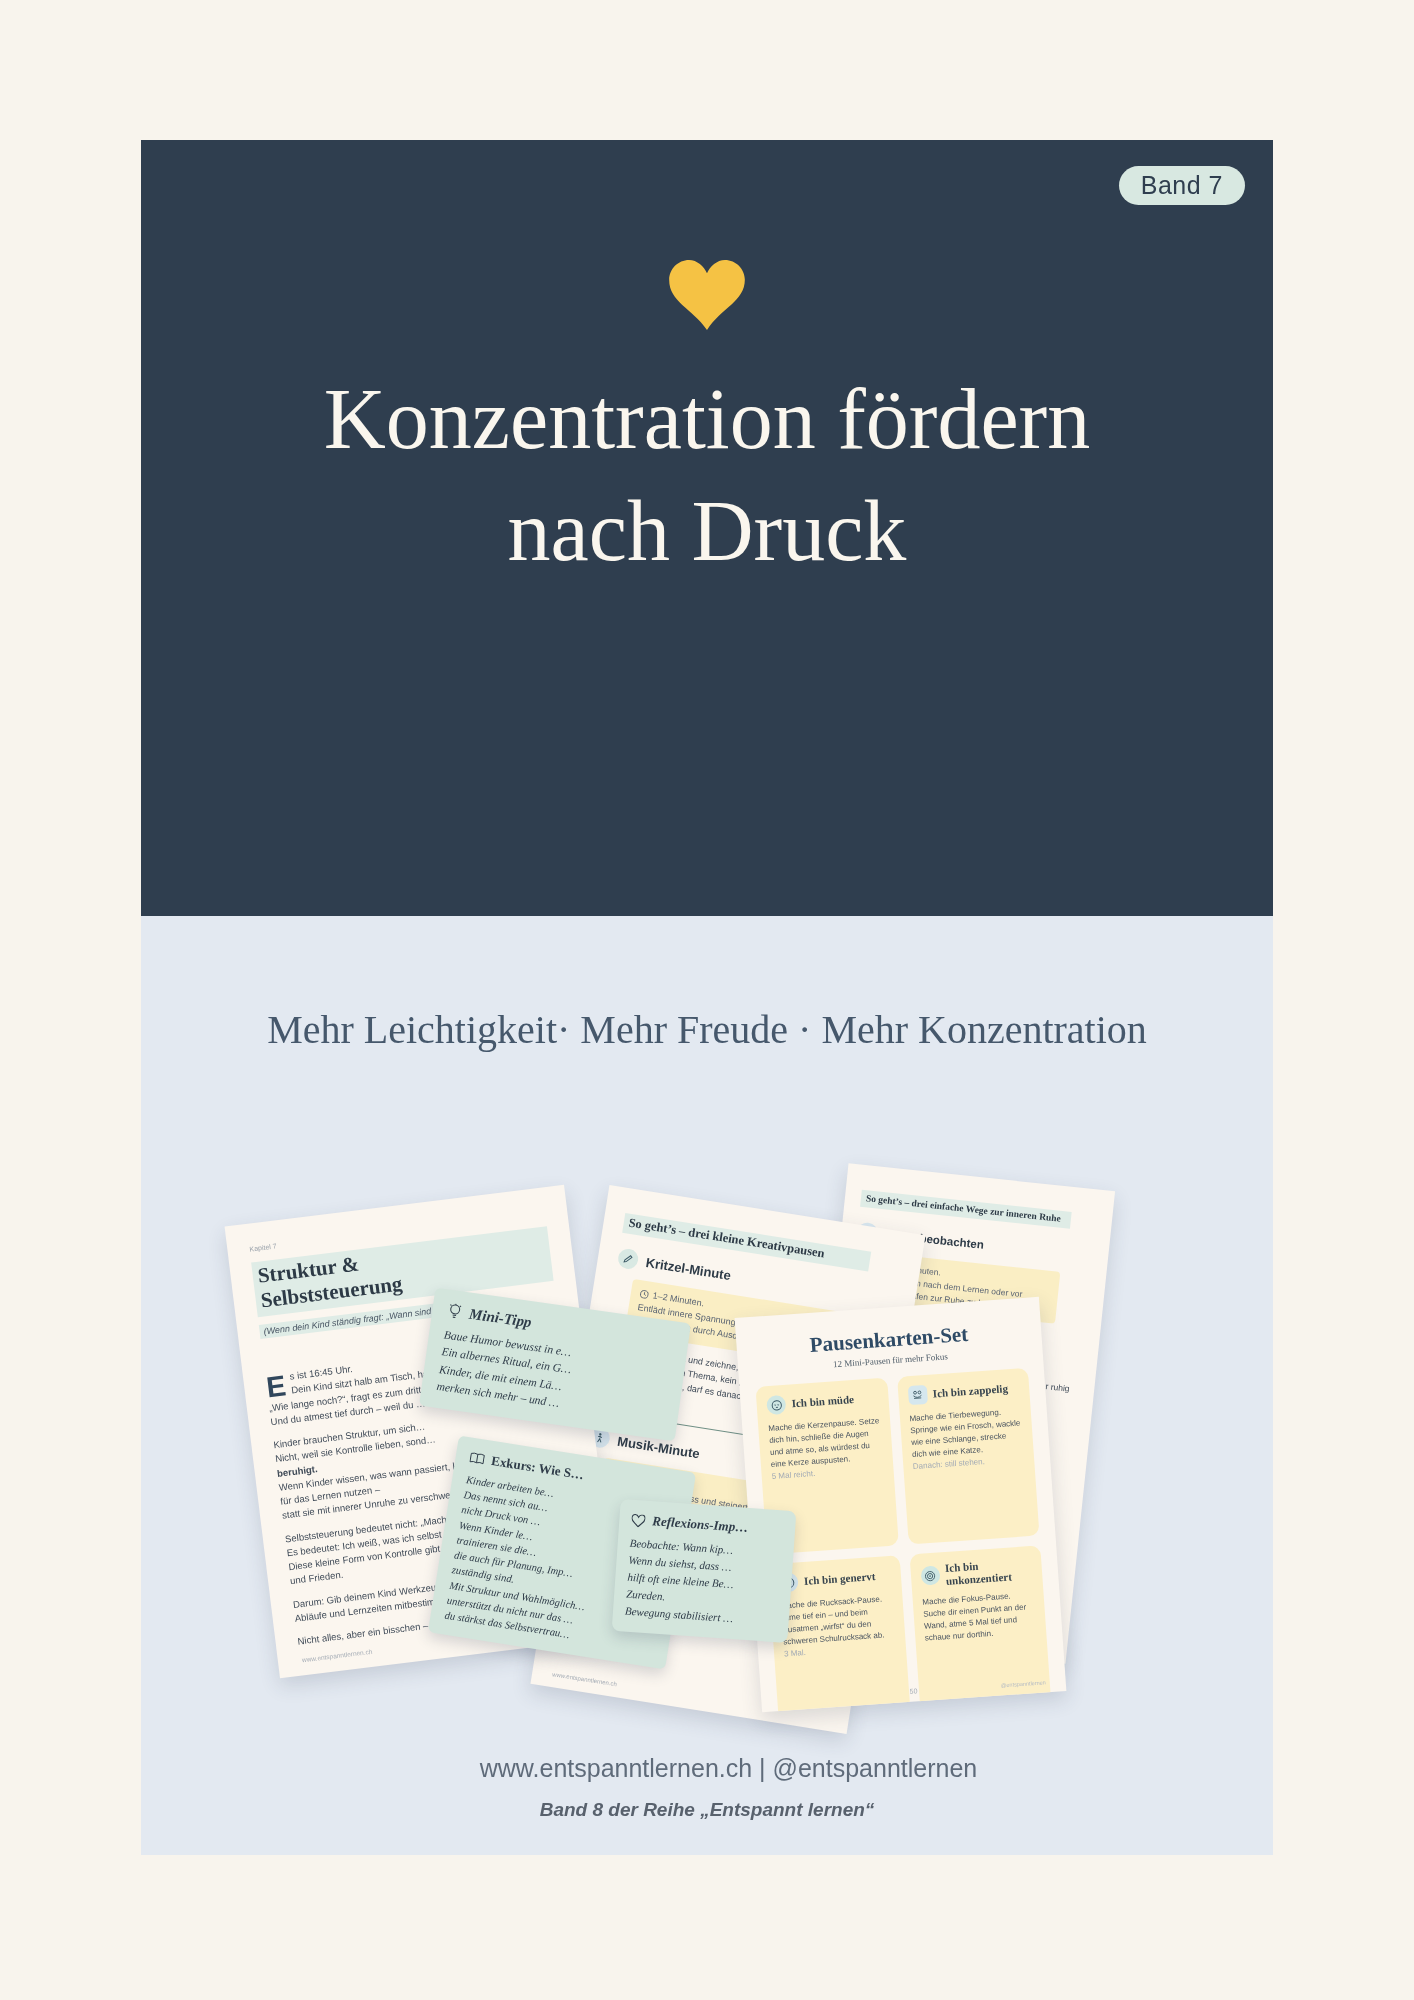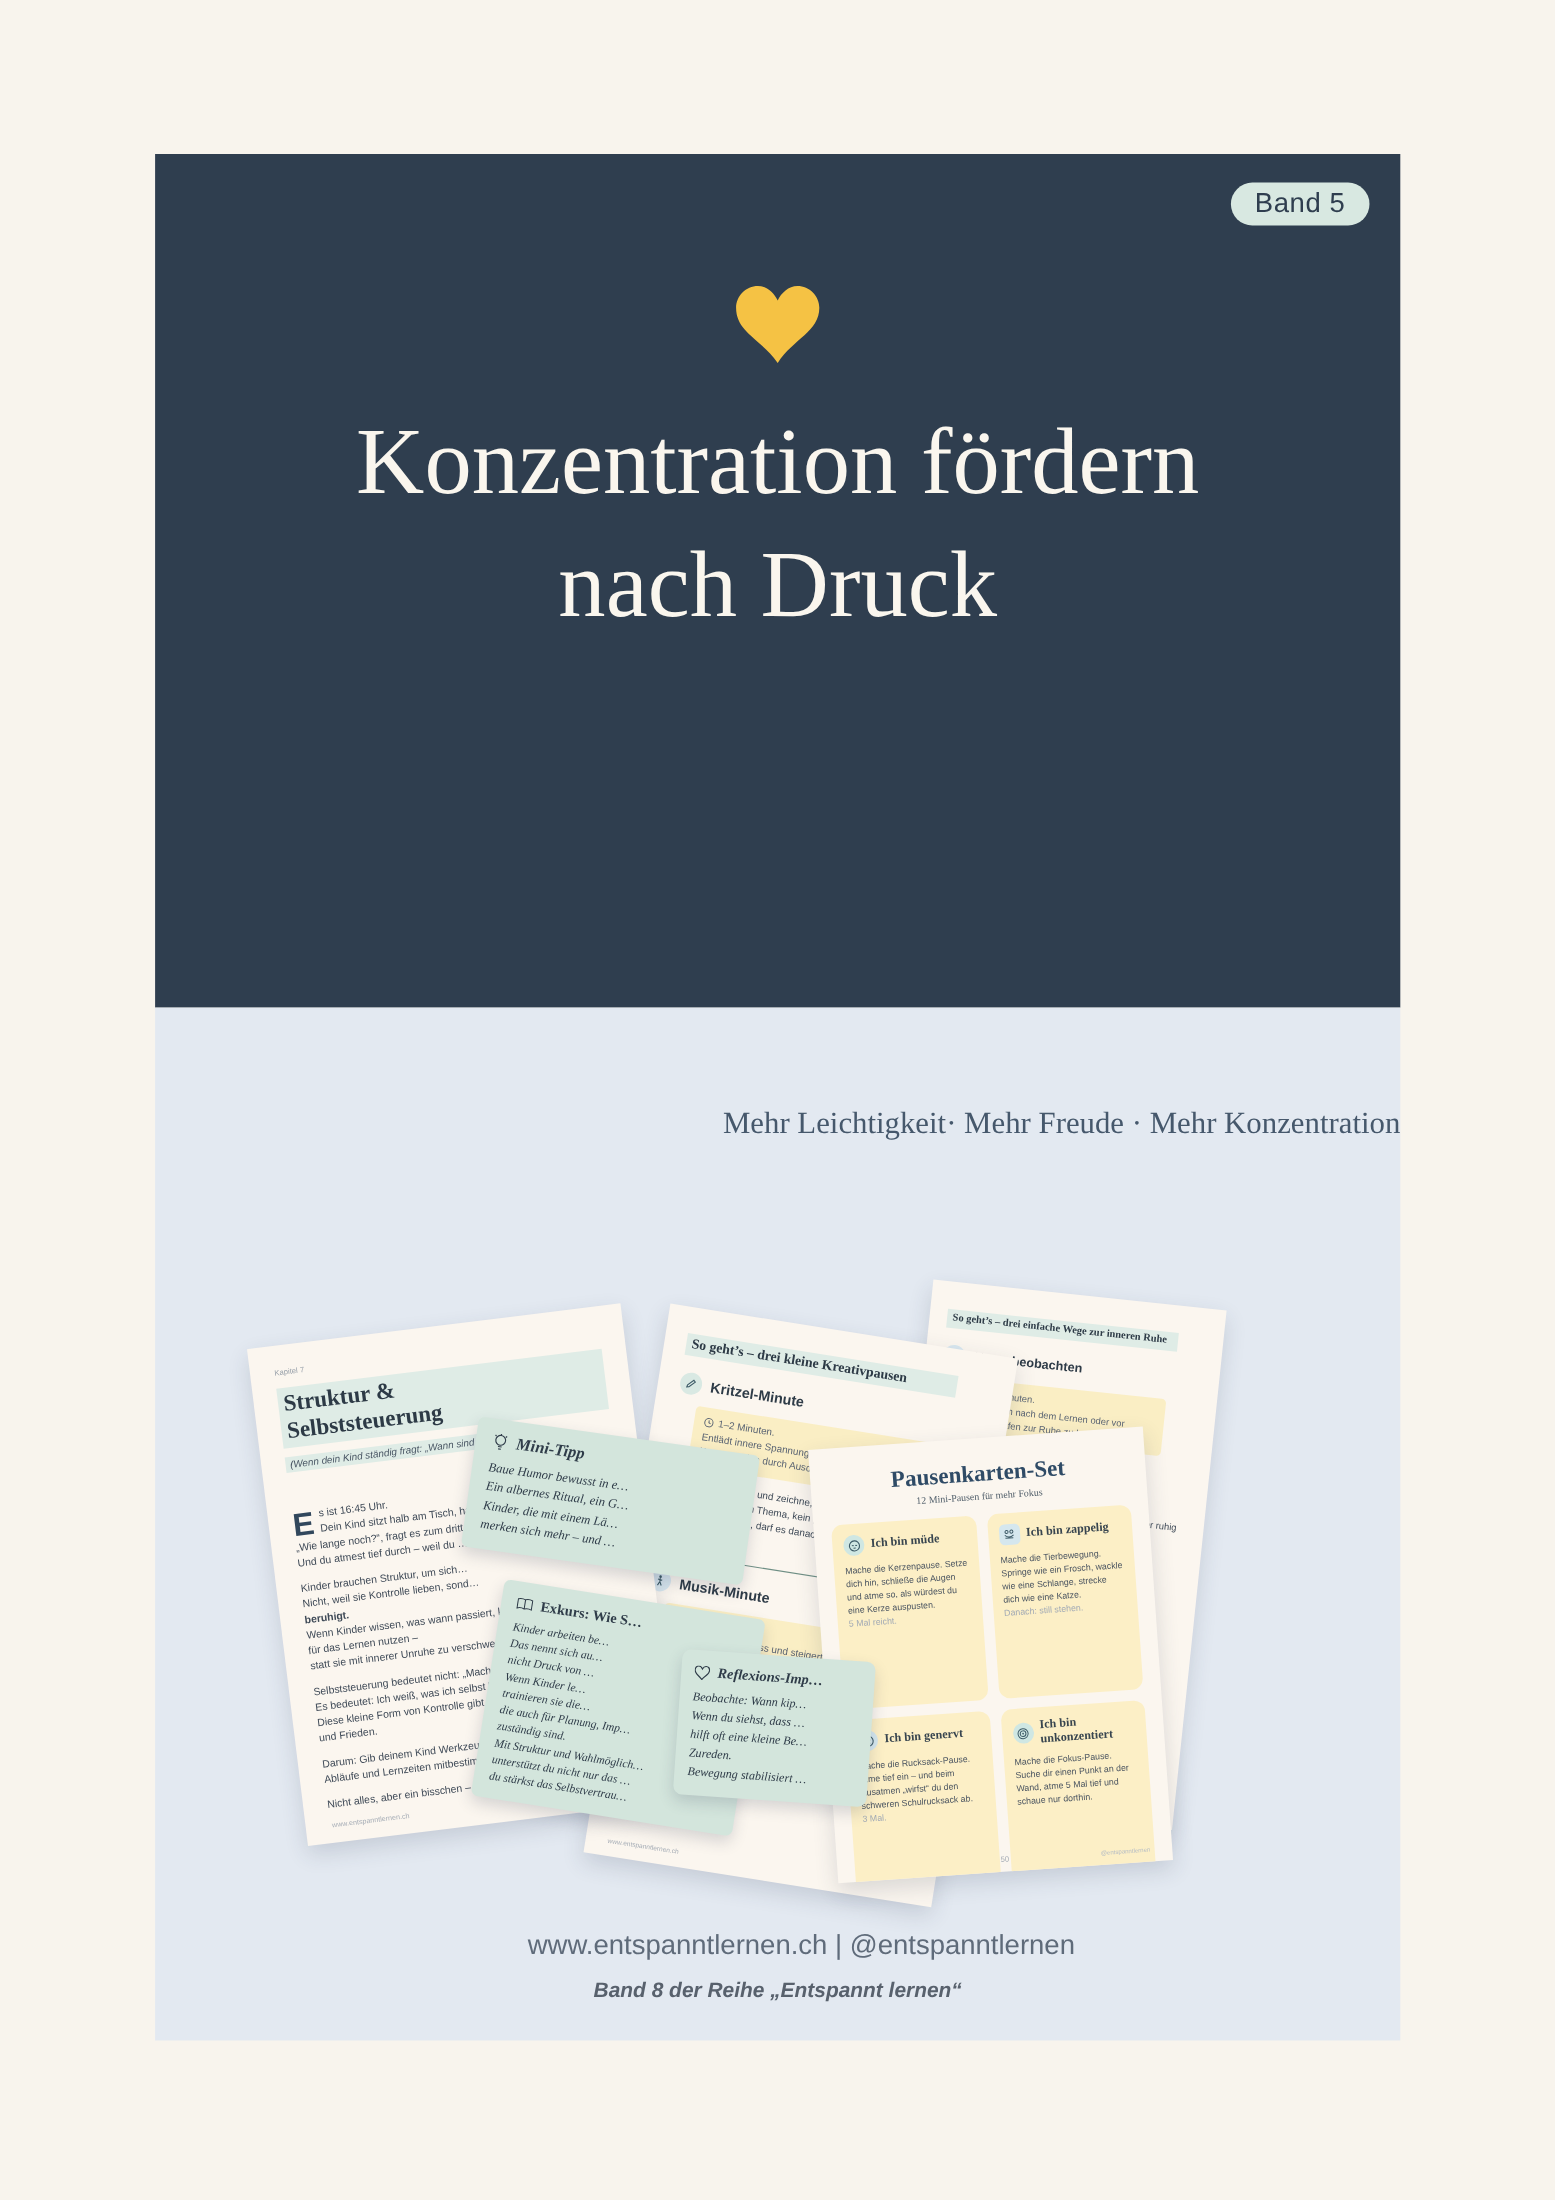--- a/index.html
+++ b/index.html
@@ -12,22 +12,22 @@
   .badge{position:absolute;top:26px;right:28px;background:#d8e8e1;color:#2f3e4f;
          font-size:25px;padding:5px 22px;border-radius:24px;letter-spacing:.5px;}
   .heart{margin-top:120px;width:78px;height:70px;}
   .title{font-family:"Liberation Serif",serif;font-weight:400;color:#faf6ee;font-size:86px;
          line-height:1.3;text-align:center;margin:34px 0 0 0;}
   .subtitle{font-family:"Liberation Serif",serif;color:#f1ede4;font-size:41px;line-height:1.5;
             text-align:center;margin-top:50px;font-weight:400;}
 
   
   .lower{position:absolute;left:141px;top:916px;width:1132px;height:939px;background:#e3e9f1;}
-  .tagline{position:absolute;top:90px;left:0;right:0;text-align:right;color:#46586c;
-           font-family:"Liberation Serif",serif;font-size:28px;}
+  .tagline{position:absolute;top:90px;left:0;right:0;text-align:center;color:#46586c;
+           font-family:"Liberation Serif",serif;font-size:40px;}
   .site-footer{position:absolute;bottom:34px;left:0;right:0;text-align:center;color:#5f6b7a;}
   .site-footer .links{font-size:25px;padding-left:43px;}
   .site-footer .series{font-size:19px;font-style:italic;font-weight:700;color:#58616d;margin-top:16px;}
 
   
   .sheet{position:absolute;background:#fbf6ef;box-shadow:0 8px 20px rgba(44,56,82,.16);overflow:hidden;}
   .mintcard{position:absolute;background:#d3e5dc;border-radius:6px;box-shadow:0 6px 14px rgba(44,56,82,.18);
             overflow:hidden;color:#2f3c49;}
   .lines{white-space:pre-line;}
 
@@ -108,21 +108,21 @@
   .card-reflex .mc-lines{font-size:11px;line-height:1.55;}
 
   svg{display:block;}
 </style>
 </head>
 <body>
 
 <div class="cover">
 
   <div class="hero">
-    <div class="badge">Band 5</div>
+    <div class="badge">Band 7</div>
     <div class="heart">
       <svg viewBox="0 0 32 29.6" width="78" height="70">
         <path fill="#f5c244" d="M23.6,0c-3.4,0-6.3,2.7-7.6,5.6C14.7,2.7,11.8,0,8.4,0C3.8,0,0,3.8,0,8.4
           c0,9.4,9.5,11.9,16,21.2c6.1-9.3,16-12.1,16-21.2C32,3.8,28.2,0,23.6,0z"></path>
       </svg>
     </div>
     <h1 class="title"><span>Konzentration fördern</span><br><span>nach Druck</span></h1>
   </div>
 
   <div class="lower">

